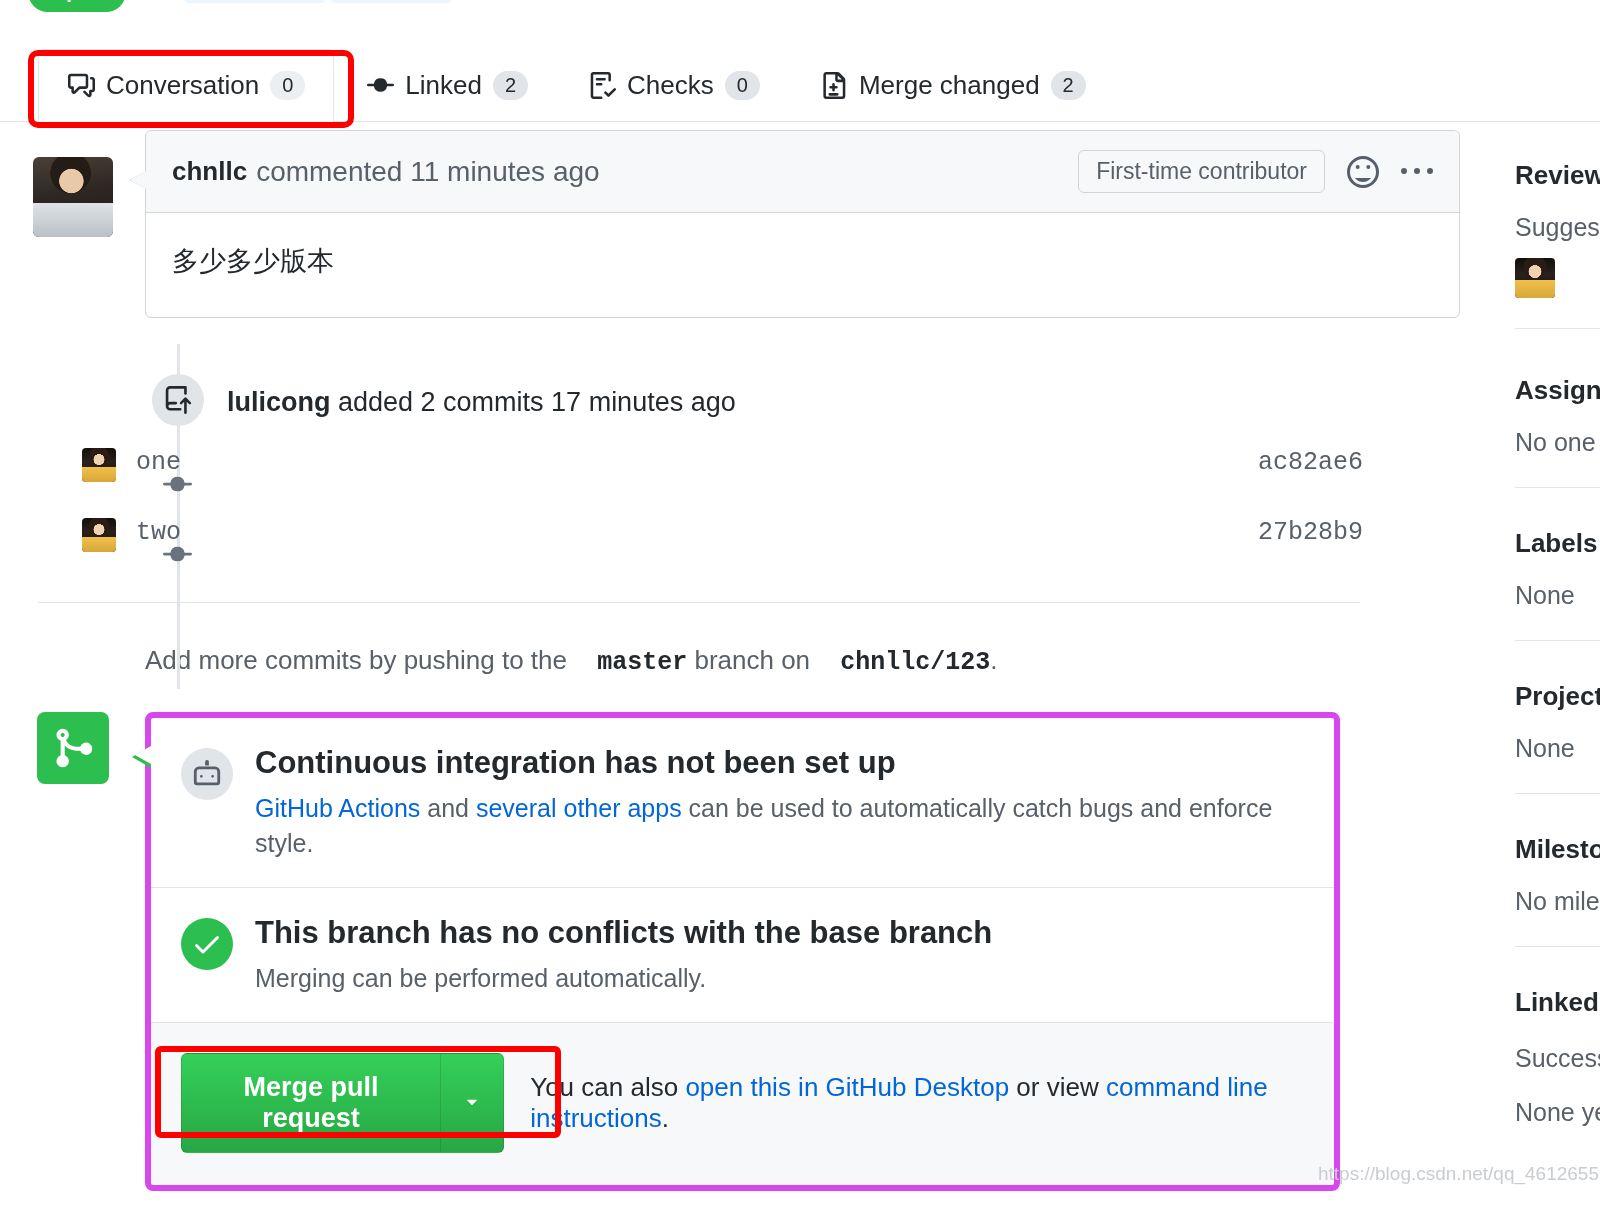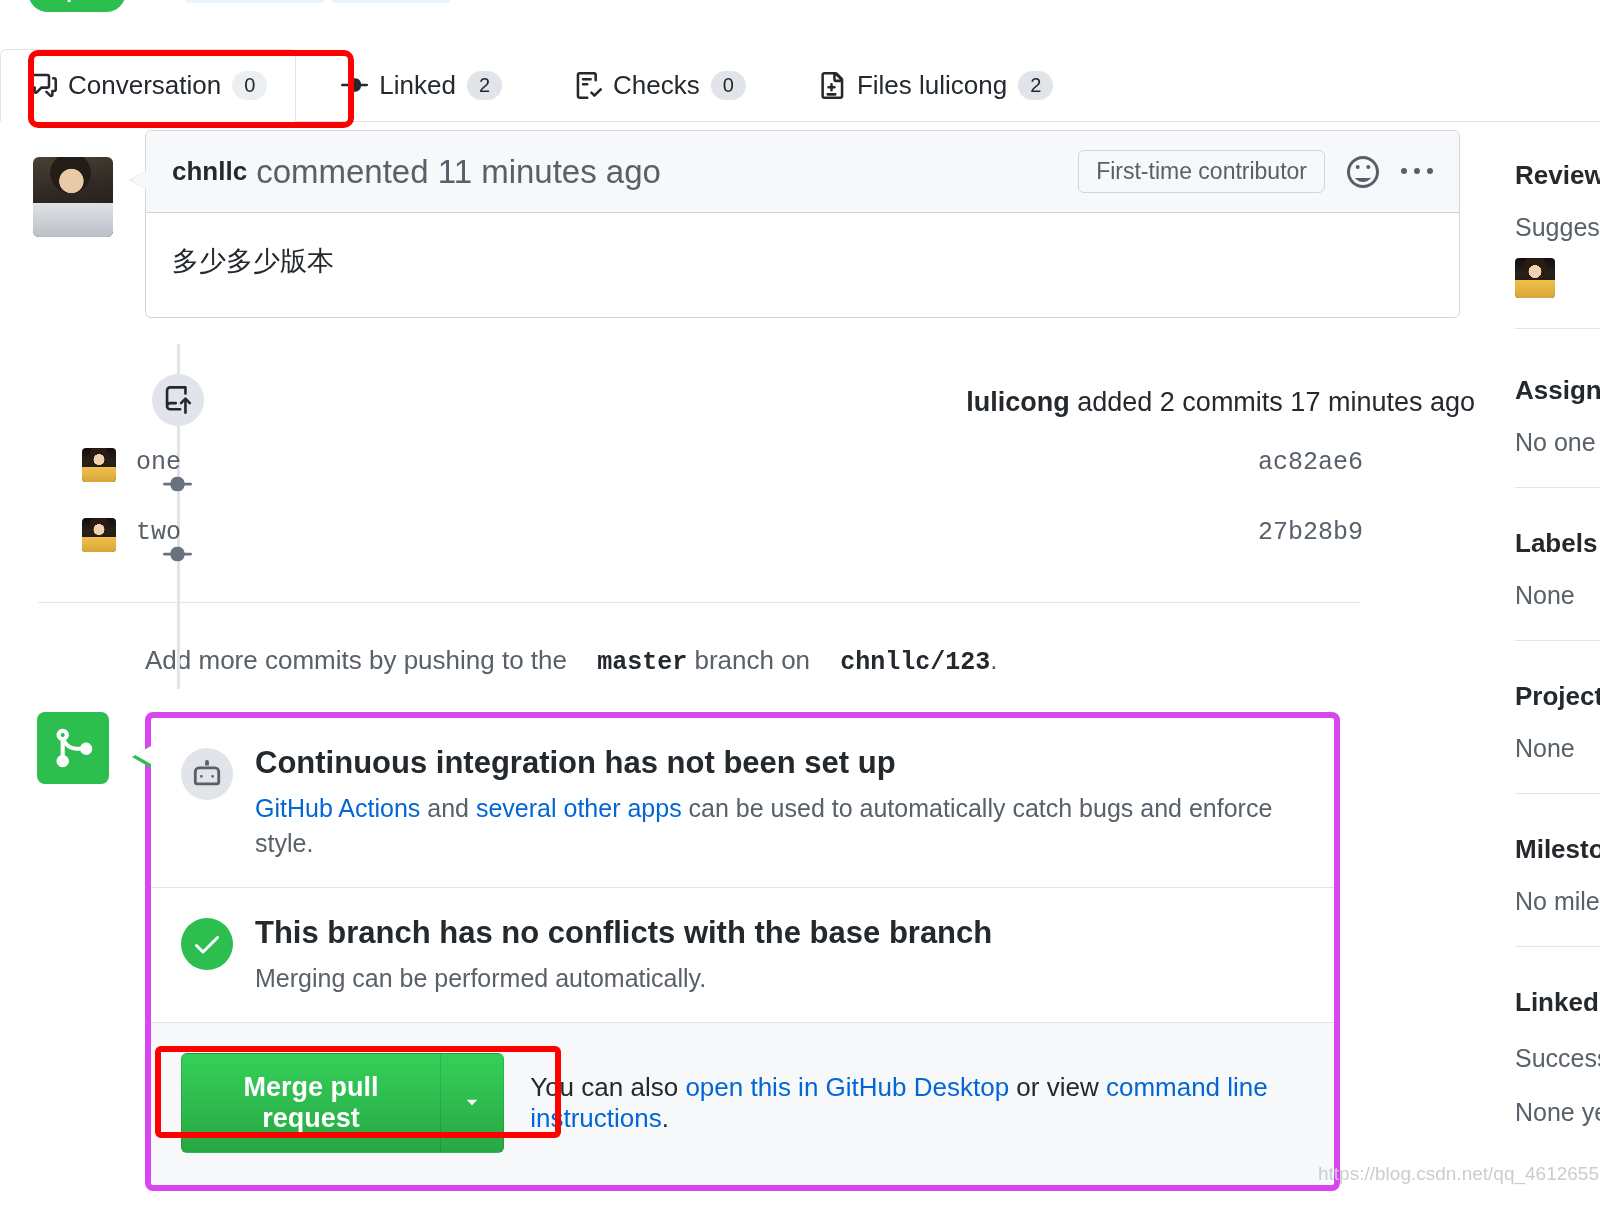--- a/index.html
+++ b/index.html
@@ -30,21 +30,21 @@
     display:inline-block; background:#eaf5ff; color:#0366d6;
     border-radius:4px; padding:3px 9px; font-size:17px;
     font-family:"Liberation Mono", monospace;
   }
 
   
   .tabbar {
     position:absolute; left:0; top:48px; width:1600px; height:74px;
     border-bottom:1px solid #e1e4e8;
   }
-  .tabs { display:flex; align-items:flex-end; height:74px; gap:16px; }
+  .tabs { display:flex; align-items:flex-end; height:74px; padding-left:38px; gap:4px; }
   .tab {
     display:flex; align-items:center; gap:11px;
     padding:0 28px; height:73px;
     font-size:26px; color:#24292e; cursor:pointer;
     position:relative; background:transparent;
   }
   .tab.active {
     background:#fff;
     border:1px solid #e1e4e8; border-bottom:1px solid #fff;
     border-radius:6px 6px 0 0;
@@ -86,21 +86,21 @@
   }
   .comment-box:after {
     left:-16px; border-width:9px 16px 9px 0; border-color:transparent #f6f8fa transparent transparent;
   }
   .comment-head {
     display:flex; align-items:center; background:#f6f8fa;
     border-bottom:1px solid #d1d5da; border-radius:5px 5px 0 0;
     padding:20px 26px; height:82px;
   }
   .comment-head .who { font-size:26px; font-weight:700; color:#24292e; }
-  .comment-head .when { font-size:33px; color:#586069; margin-left:9px; }
+  .comment-head .when { font-size:28px; color:#586069; margin-left:9px; }
   .head-right { margin-left:auto; display:flex; align-items:center; gap:22px; }
   .contrib-badge {
     border:1px solid #d1d5da; border-radius:6px; color:#586069;
     font-size:23px; padding:7px 17px; background:#f6f8fa;
   }
   .emoji-btn, .kebab-btn { color:#57606a; cursor:pointer; display:flex; align-items:center; }
   .comment-body { padding:30px 26px 38px 26px; font-size:27px; color:#24292e; }
 
   
   .timeline { position:relative; margin-left:0; }
@@ -275,21 +275,21 @@
         <span>Checks</span>
         <span class="cnt">0</span>
       </div>
 
       <div class="tab">
         <span class="tab-ico">
           <svg width="27" height="27" viewBox="0 0 16 16" fill="#24292e">
               <path d="M2 1.75C2 .784 2.784 0 3.75 0h6.586c.464 0 .909.184 1.237.513l2.914 2.914c.329.328.513.773.513 1.237v9.586A1.75 1.75 0 0113.25 16h-9.5A1.75 1.75 0 012 14.25V1.75zm1.75-.25a.25.25 0 00-.25.25v12.5c0 .138.112.25.25.25h9.5a.25.25 0 00.25-.25V6h-2.75A1.75 1.75 0 019 4.25V1.5H3.75zm6.75.56v2.19c0 .138.112.25.25.25h2.19L10.5 2.06zM8 6.5a.75.75 0 01.75.75v1h1a.75.75 0 010 1.5h-1v1a.75.75 0 01-1.5 0v-1h-1a.75.75 0 010-1.5h1v-1A.75.75 0 018 6.5zm-2.25 6a.75.75 0 000 1.5h4.5a.75.75 0 000-1.5h-4.5z"></path>
             </svg>
         </span>
-        <span>Files lulicong</span>
+        <span>Merge changed</span>
         <span class="cnt">2</span>
       </div>
 
     </div>
   </div>
   <div class="ann-conv"></div>
 
   <div class="main">
 
     <div class="comment-row">
@@ -314,21 +314,21 @@
             </span>
           </div>
         </div>
         <div class="comment-body">多少多少版本</div>
       </div>
     </div>
 
     <div class="timeline">
       <div class="tl-line" style="top:-12px; height:345px;"></div>
 
-      <div class="tl-event" style="margin-top:38px;justify-content:flex-end;">
+      <div class="tl-event" style="margin-top:38px;">
         <span class="tl-badge">
           <svg width="28" height="28" viewBox="0 0 16 16" fill="#24292e">
               <path d="M1 2.5A2.5 2.5 0 013.5 0h8.75a.75.75 0 01.75.75v3.5a.75.75 0 01-1.5 0V1.5h-8a1 1 0 00-1 1v6.708A2.492 2.492 0 013.5 9h3.25a.75.75 0 010 1.5H3.5a1 1 0 100 2h5.75a.75.75 0 010 1.5H3.5A2.5 2.5 0 011 11.5v-9zm13.23 7.79a.75.75 0 001.06-1.06l-2.505-2.505a.75.75 0 00-1.06 0L9.22 9.229a.75.75 0 001.06 1.061l1.225-1.224v6.184a.75.75 0 001.5 0V9.066l1.224 1.224z"></path>
             </svg>
         </span>
         <span class="tl-text"><b>lulicong</b><span> added 2 commits 17 minutes ago</span></span>
       </div>
 
       <div class="commit-row">
         <span class="commit-dot">

